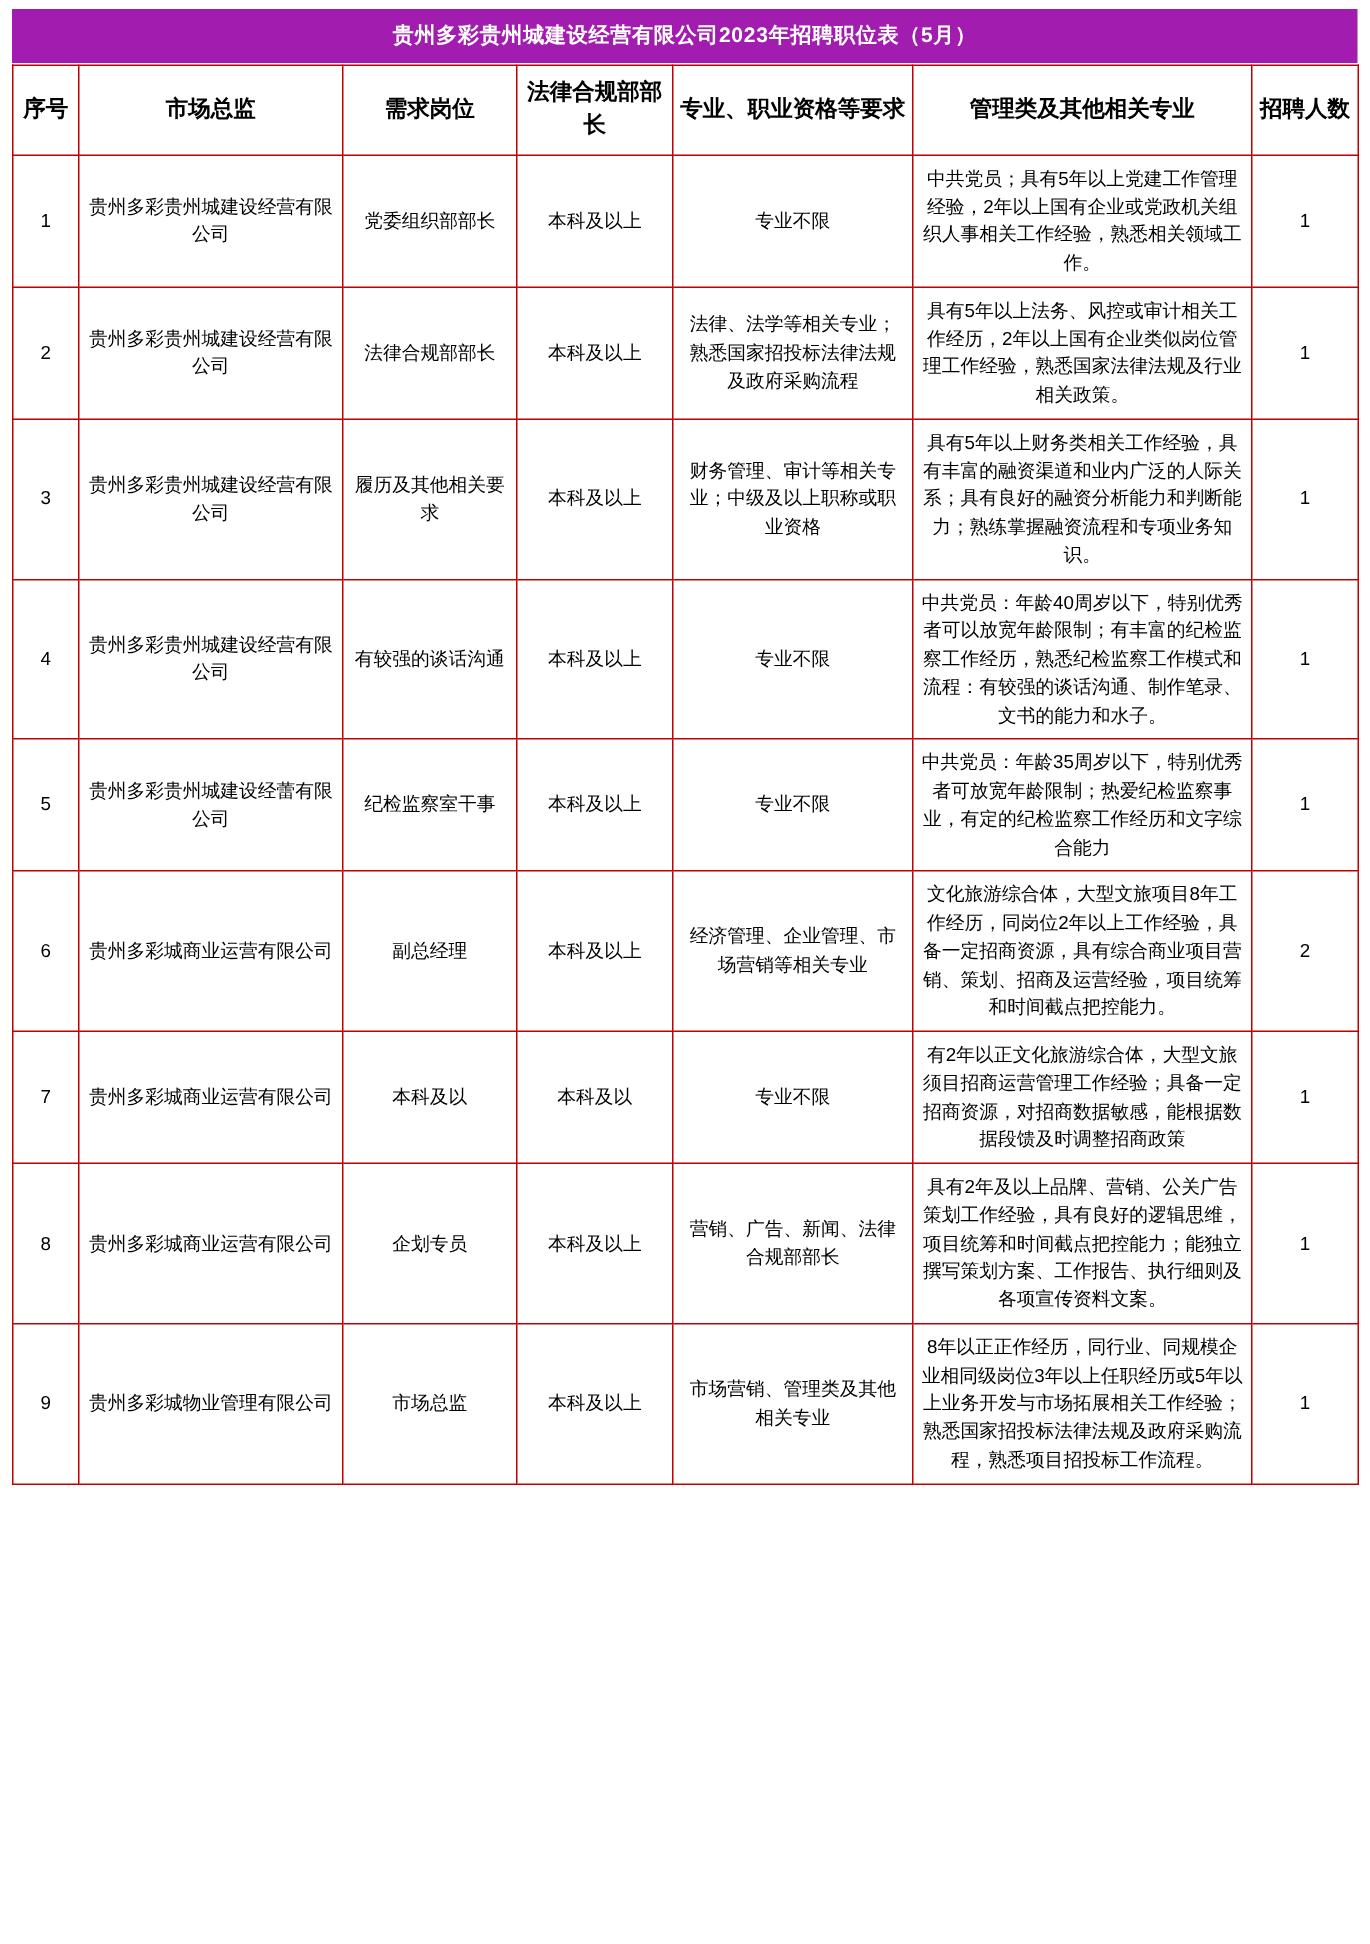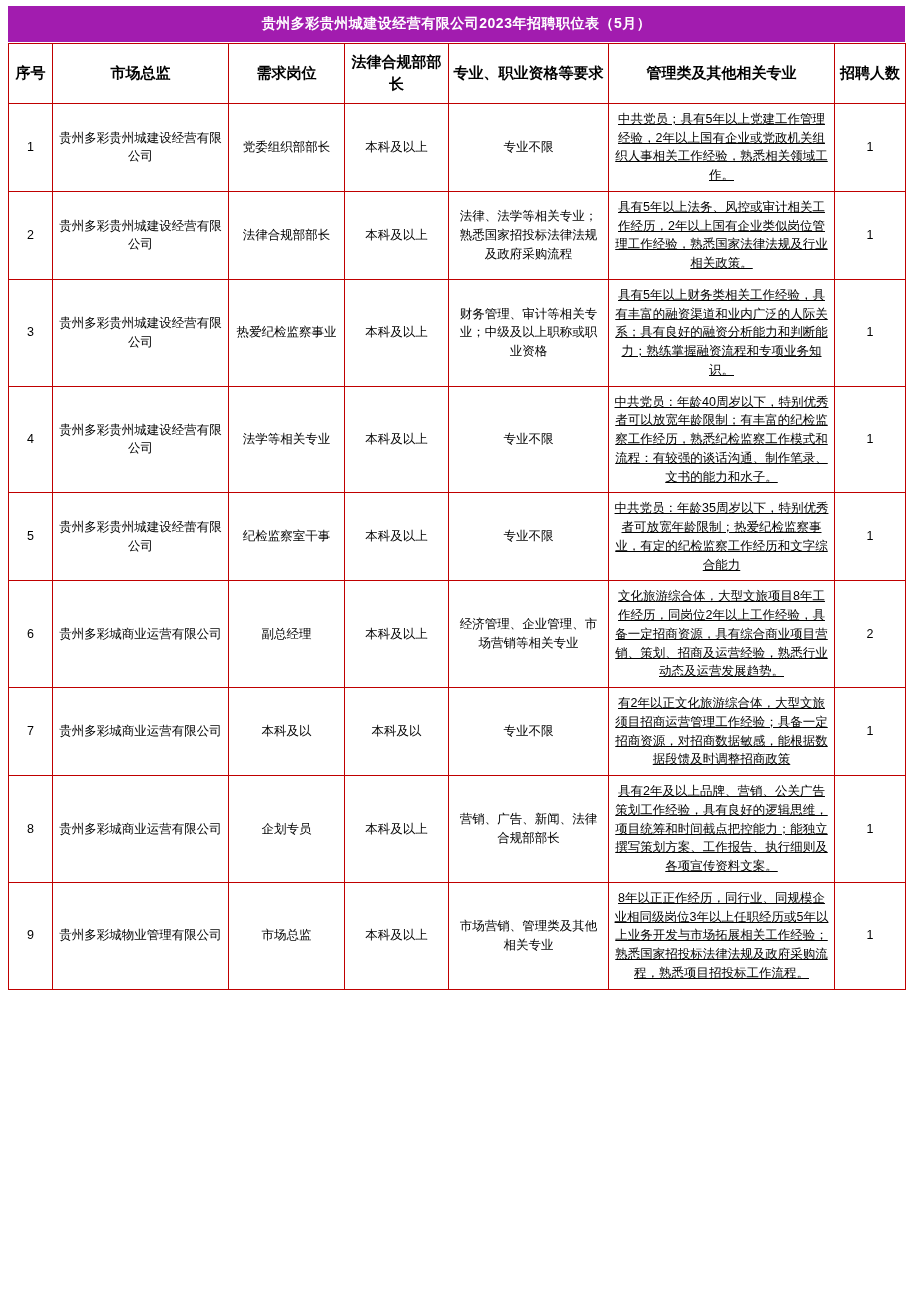--- a/index.html
+++ b/index.html
@@ -48,21 +48,20 @@
   }
   table.jobs td {
     font-size: 12.5px;
     padding: 6px 5px;
   }
   td.req-cell {
     text-align: left;
     font-size: 12.5px;
     line-height: 1.55;
     padding: 6px 7px;
-    text-decoration: underline;
   }
   td.num, td.count {
     font-size: 13px;
   }
   
   col.c-no    { width: 44px; }
   col.c-comp  { width: 176px; }
   col.c-post  { width: 116px; }
   col.c-edu   { width: 104px; }
   col.c-major { width: 160px; }
@@ -112,51 +111,51 @@
         <td>贵州多彩贵州城建设经营有限公司</td>
         <td>法律合规部部长</td>
         <td>本科及以上</td>
         <td>法律、法学等相关专业；熟悉国家招投标法律法规及政府采购流程</td>
         <td class="req-cell">具有5年以上法务、风控或审计相关工作经历，2年以上国有企业类似岗位管理工作经验，熟悉国家法律法规及行业相关政策。</td>
         <td class="count">1</td>
       </tr>
       <tr>
         <td class="num">3</td>
         <td>贵州多彩贵州城建设经营有限公司</td>
-        <td>热爱纪检监察事业</td>
+        <td>履历及其他相关要求</td>
         <td>本科及以上</td>
         <td>财务管理、审计等相关专业；中级及以上职称或职业资格</td>
         <td class="req-cell">具有5年以上财务类相关工作经验，具有丰富的融资渠道和业内广泛的人际关系；具有良好的融资分析能力和判断能力；熟练掌握融资流程和专项业务知识。</td>
         <td class="count">1</td>
       </tr>
       <tr>
         <td class="num">4</td>
         <td>贵州多彩贵州城建设经营有限公司</td>
-        <td>法学等相关专业</td>
+        <td>有较强的谈话沟通</td>
         <td>本科及以上</td>
         <td>专业不限</td>
         <td class="req-cell">中共党员：年龄40周岁以下，特别优秀者可以放宽年龄限制；有丰富的纪检监察工作经历，熟悉纪检监察工作模式和流程：有较强的谈话沟通、制作笔录、文书的能力和水子。</td>
         <td class="count">1</td>
       </tr>
       <tr>
         <td class="num">5</td>
         <td>贵州多彩贵州城建设经蕾有限公司</td>
         <td>纪检监察室干事</td>
         <td>本科及以上</td>
         <td>专业不限</td>
         <td class="req-cell">中共党员：年龄35周岁以下，特别优秀者可放宽年龄限制；热爱纪检监察事业，有定的纪检监察工作经历和文字综合能力</td>
         <td class="count">1</td>
       </tr>
       <tr>
         <td class="num">6</td>
         <td>贵州多彩城商业运营有限公司</td>
         <td>副总经理</td>
         <td>本科及以上</td>
         <td>经济管理、企业管理、市场营销等相关专业</td>
-        <td class="req-cell">文化旅游综合体，大型文旅项目8年工作经历，同岗位2年以上工作经验，具备一定招商资源，具有综合商业项目营销、策划、招商及运营经验，熟悉行业动态及运营发展趋势。</td>
+        <td class="req-cell">文化旅游综合体，大型文旅项目8年工作经历，同岗位2年以上工作经验，具备一定招商资源，具有综合商业项目营销、策划、招商及运营经验，项目统筹和时间截点把控能力。</td>
         <td class="count">2</td>
       </tr>
       <tr>
         <td class="num">7</td>
         <td>贵州多彩城商业运营有限公司</td>
         <td>本科及以</td>
         <td>本科及以</td>
         <td>专业不限</td>
         <td class="req-cell">有2年以正文化旅游综合体，大型文旅须目招商运营管理工作经验；具备一定招商资源，对招商数据敏感，能根据数据段馈及时调整招商政策</td>
         <td class="count">1</td>

